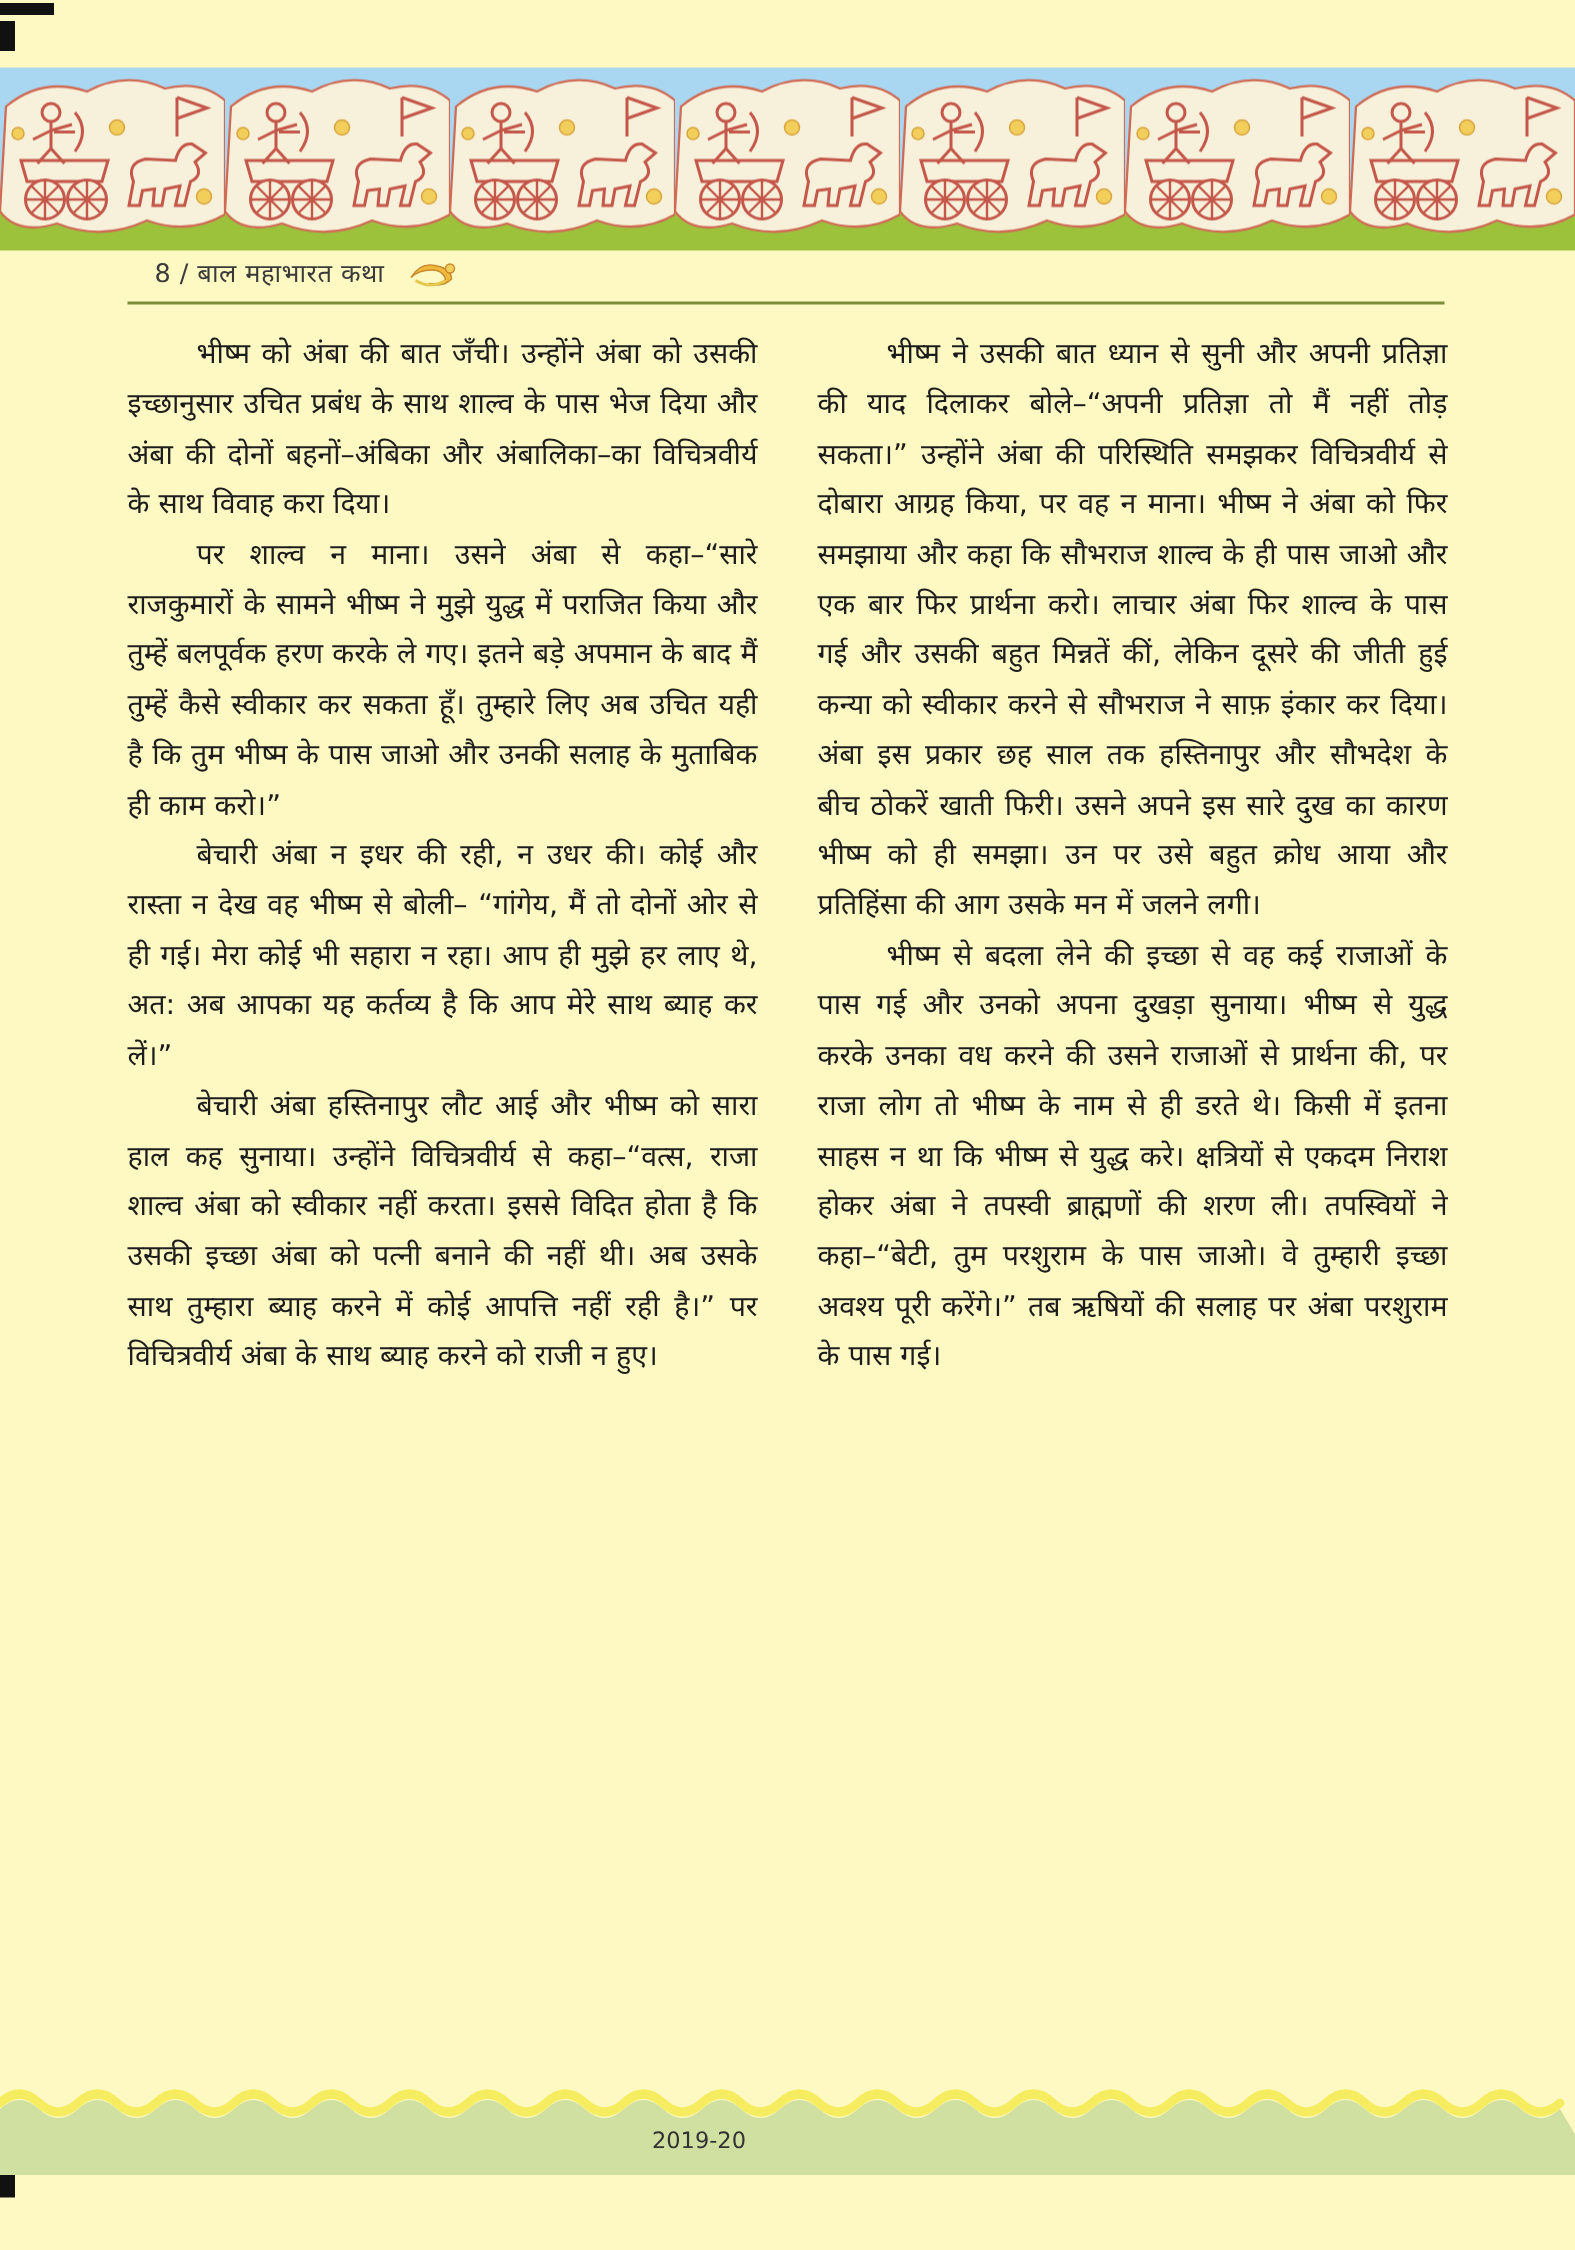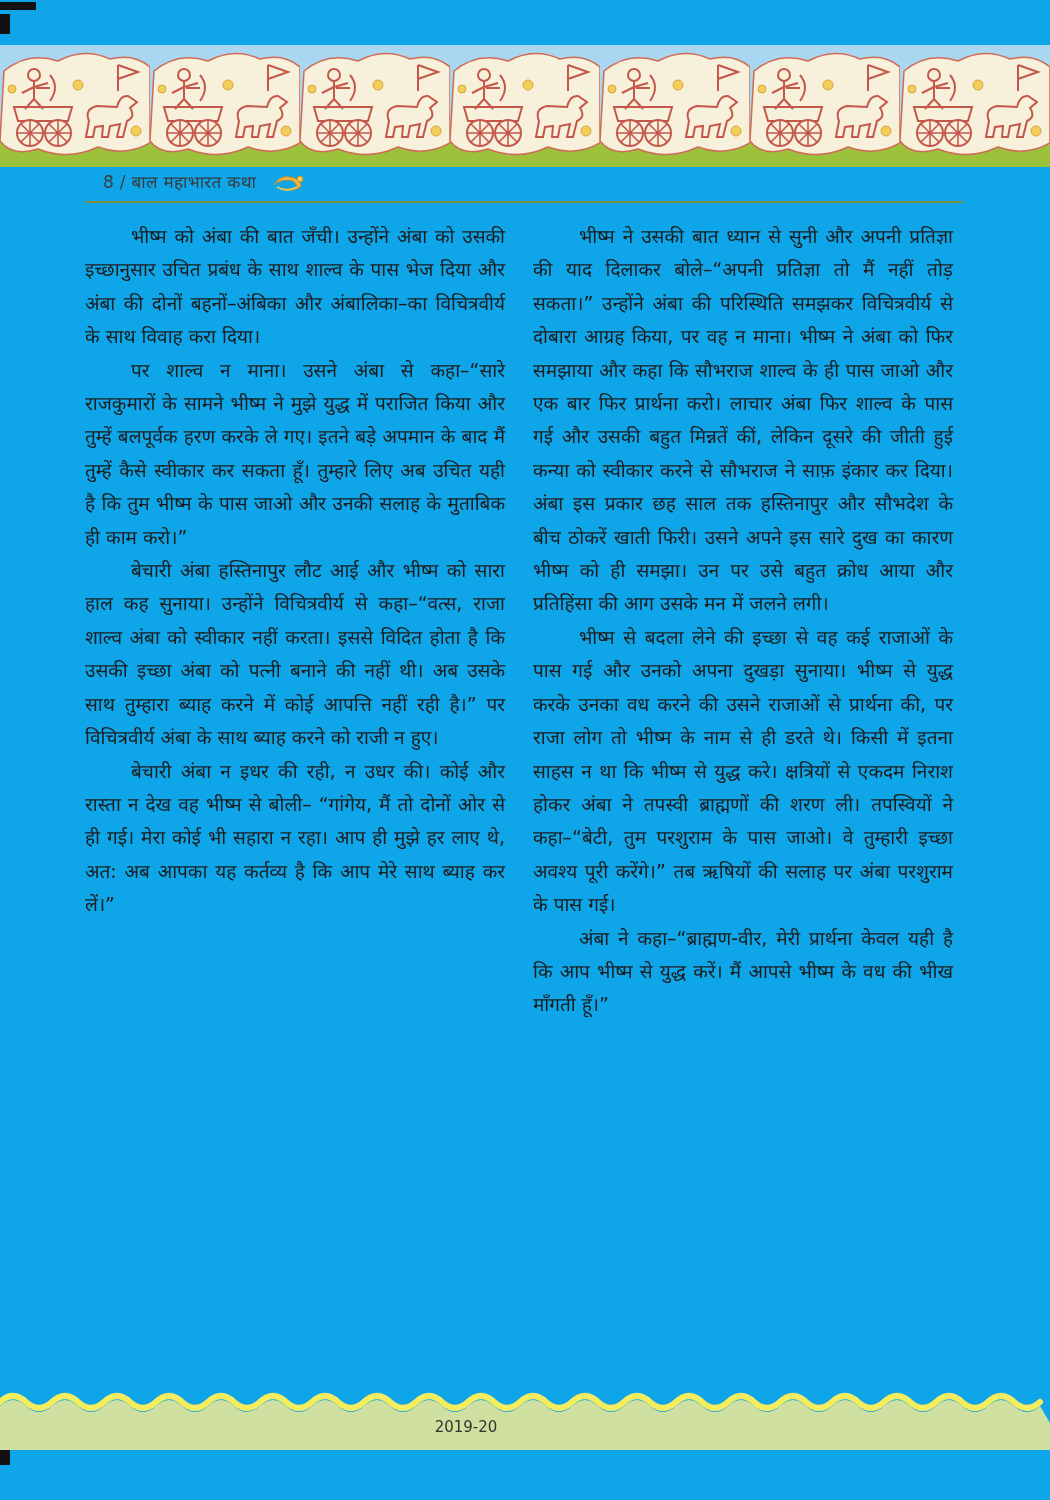--- a/index.html
+++ b/index.html
@@ -1,20 +1,20 @@
 <!DOCTYPE html>
 <html style="--sky: #a9d6f0; --grass: #9cc23c; --frieze-cream: #f7f0da; --frieze-red: #c4574a; --frieze-yellow: #f2cf5b; --rule: #7d8c3a; --footer-band: #cfe0a0; --footer-wave: #f6ec5f; --text: #1c1c1c;"><head>
 <meta charset="utf-8">
 <style>
   html, body { margin: 0; padding: 0; background: #ffffff; }
   .page {
     position: relative;
     width: 1050px;
     height: 1500px;
-    background: #0ea5e9;
+    background: #fef9c3;
     font-family: "DejaVu Sans", "Liberation Sans", sans-serif;
     overflow: hidden;
   }
 
   
   .mark { position: absolute; background: #111; }
   .mark-top-h { left: 0; top: 2px; width: 36px; height: 8px; }
   .mark-top-v { left: 0; top: 14px; width: 10px; height: 20px; }
   .mark-bottom { left: 0; top: 1437px; width: 10px; height: 28px; }
 
@@ -28,21 +28,21 @@
   .header {
     position: absolute; left: 103px; top: 170px;
     display: flex; align-items: center; gap: 14px;
     color: #3a3a3a; font-size: 17px; letter-spacing: 0.3px;
   }
   .rule { position: absolute; left: 85px; top: 201px; width: 878px; height: 2px; background: var(--rule, #7d8c3a); }
 
   
   .content {
     position: absolute; left: 85px; top: 220px; width: 880px;
-    display: flex; gap: 28px;
+    display: flex; gap: 40px;
   }
   .col { width: 420px; }
   .col p {
     margin: 0;
     font-size: 19px;
     line-height: 33.4px;
     text-align: justify;
     text-indent: 46px;
     color: var(--text, #1c1c1c);
   }
@@ -106,27 +106,26 @@
       <path d="M7,16 q10,6 20,0" fill="none" stroke="#e5c94f" stroke-width="2"></path>
       <circle cx="30" cy="8" r="3" fill="#f2cf5b" stroke="#c98a2e" stroke-width="1"></circle>
     </svg>
   </div>
   <div class="rule"></div>
 
   <div class="content">
     <div class="col">
       <p>भीष्म को अंबा की बात जँची। उन्होंने अंबा को उसकी इच्छानुसार उचित प्रबंध के साथ शाल्व के पास भेज दिया और अंबा की दोनों बहनों–अंबिका और अंबालिका–का विचित्रवीर्य के साथ विवाह करा दिया।</p>
       <p>पर शाल्व न माना। उसने अंबा से कहा–“सारे राजकुमारों के सामने भीष्म ने मुझे युद्ध में पराजित किया और तुम्हें बलपूर्वक हरण करके ले गए। इतने बड़े अपमान के बाद मैं तुम्हें कैसे स्वीकार कर सकता हूँ। तुम्हारे लिए अब उचित यही है कि तुम भीष्म के पास जाओ और उनकी सलाह के मुताबिक ही काम करो।”</p>
+      <p>बेचारी अंबा न इधर की रही, न उधर की। कोई और रास्ता न देख वह भीष्म से बोली– “गांगेय, मैं तो दोनों ओर से ही गई। मेरा कोई भी सहारा न रहा। आप ही मुझे हर लाए थे, अत: अब आपका यह कर्तव्य है कि आप मेरे साथ ब्याह कर लें।”</p>
       <p>बेचारी अंबा हस्तिनापुर लौट आई और भीष्म को सारा हाल कह सुनाया। उन्होंने विचित्रवीर्य से कहा–“वत्स, राजा शाल्व अंबा को स्वीकार नहीं करता। इससे विदित होता है कि उसकी इच्छा अंबा को पत्नी बनाने की नहीं थी। अब उसके साथ तुम्हारा ब्याह करने में कोई आपत्ति नहीं रही है।” पर विचित्रवीर्य अंबा के साथ ब्याह करने को राजी न हुए।</p>
-      <p>बेचारी अंबा न इधर की रही, न उधर की। कोई और रास्ता न देख वह भीष्म से बोली– “गांगेय, मैं तो दोनों ओर से ही गई। मेरा कोई भी सहारा न रहा। आप ही मुझे हर लाए थे, अत: अब आपका यह कर्तव्य है कि आप मेरे साथ ब्याह कर लें।”</p>
     </div>
     <div class="col">
       <p>भीष्म ने उसकी बात ध्यान से सुनी और अपनी प्रतिज्ञा की याद दिलाकर बोले–“अपनी प्रतिज्ञा तो मैं नहीं तोड़ सकता।” उन्होंने अंबा की परिस्थिति समझकर विचित्रवीर्य से दोबारा आग्रह किया, पर वह न माना। भीष्म ने अंबा को फिर समझाया और कहा कि सौभराज शाल्व के ही पास जाओ और एक बार फिर प्रार्थना करो। लाचार अंबा फिर शाल्व के पास गई और उसकी बहुत मिन्नतें कीं, लेकिन दूसरे की जीती हुई कन्या को स्वीकार करने से सौभराज ने साफ़ इंकार कर दिया। अंबा इस प्रकार छह साल तक हस्तिनापुर और सौभदेश के बीच ठोकरें खाती फिरी। उसने अपने इस सारे दुख का कारण भीष्म को ही समझा। उन पर उसे बहुत क्रोध आया और प्रतिहिंसा की आग उसके मन में जलने लगी।</p>
       <p>भीष्म से बदला लेने की इच्छा से वह कई राजाओं के पास गई और उनको अपना दुखड़ा सुनाया। भीष्म से युद्ध करके उनका वध करने की उसने राजाओं से प्रार्थना की, पर राजा लोग तो भीष्म के नाम से ही डरते थे। किसी में इतना साहस न था कि भीष्म से युद्ध करे। क्षत्रियों से एकदम निराश होकर अंबा ने तपस्वी ब्राह्मणों की शरण ली। तपस्वियों ने कहा–“बेटी, तुम परशुराम के पास जाओ। वे तुम्हारी इच्छा अवश्य पूरी करेंगे।” तब ऋषियों की सलाह पर अंबा परशुराम के पास गई।</p>
-      <p>अंबा ने कहा–“ब्राह्मण-वीर, मेरी प्रार्थना केवल यही है कि आप भीष्म से युद्ध करें। मैं आपसे भीष्म के वध की भीख माँगती हूँ।”</p>
     </div>
   </div>
 
   <div class="footer">
     <svg width="1050" height="62" viewBox="0 0 1050 62">
       <path d="M0,18 q13,-12 26,0 t26,0 t26,0 t26,0 t26,0 t26,0 t26,0 t26,0 t26,0 t26,0 t26,0 t26,0 t26,0 t26,0 t26,0 t26,0 t26,0 t26,0 t26,0 t26,0 t26,0 t26,0 t26,0 t26,0 t26,0 t26,0 t26,0 t26,0 t26,0 t26,0 t26,0 t26,0 t26,0 t26,0 t26,0 t26,0 t26,0 t26,0 t26,0 t26,0 L1066,62 L0,62 Z" fill="#cfe0a0"></path>
       <path d="M0,14 q13,-12 26,0 t26,0 t26,0 t26,0 t26,0 t26,0 t26,0 t26,0 t26,0 t26,0 t26,0 t26,0 t26,0 t26,0 t26,0 t26,0 t26,0 t26,0 t26,0 t26,0 t26,0 t26,0 t26,0 t26,0 t26,0 t26,0 t26,0 t26,0 t26,0 t26,0 t26,0 t26,0 t26,0 t26,0 t26,0 t26,0 t26,0 t26,0 t26,0 t26,0" fill="none" stroke="#f6ec5f" stroke-width="6" stroke-linecap="round"></path>
     </svg>
     <div class="year">2019-20</div>
   </div>

